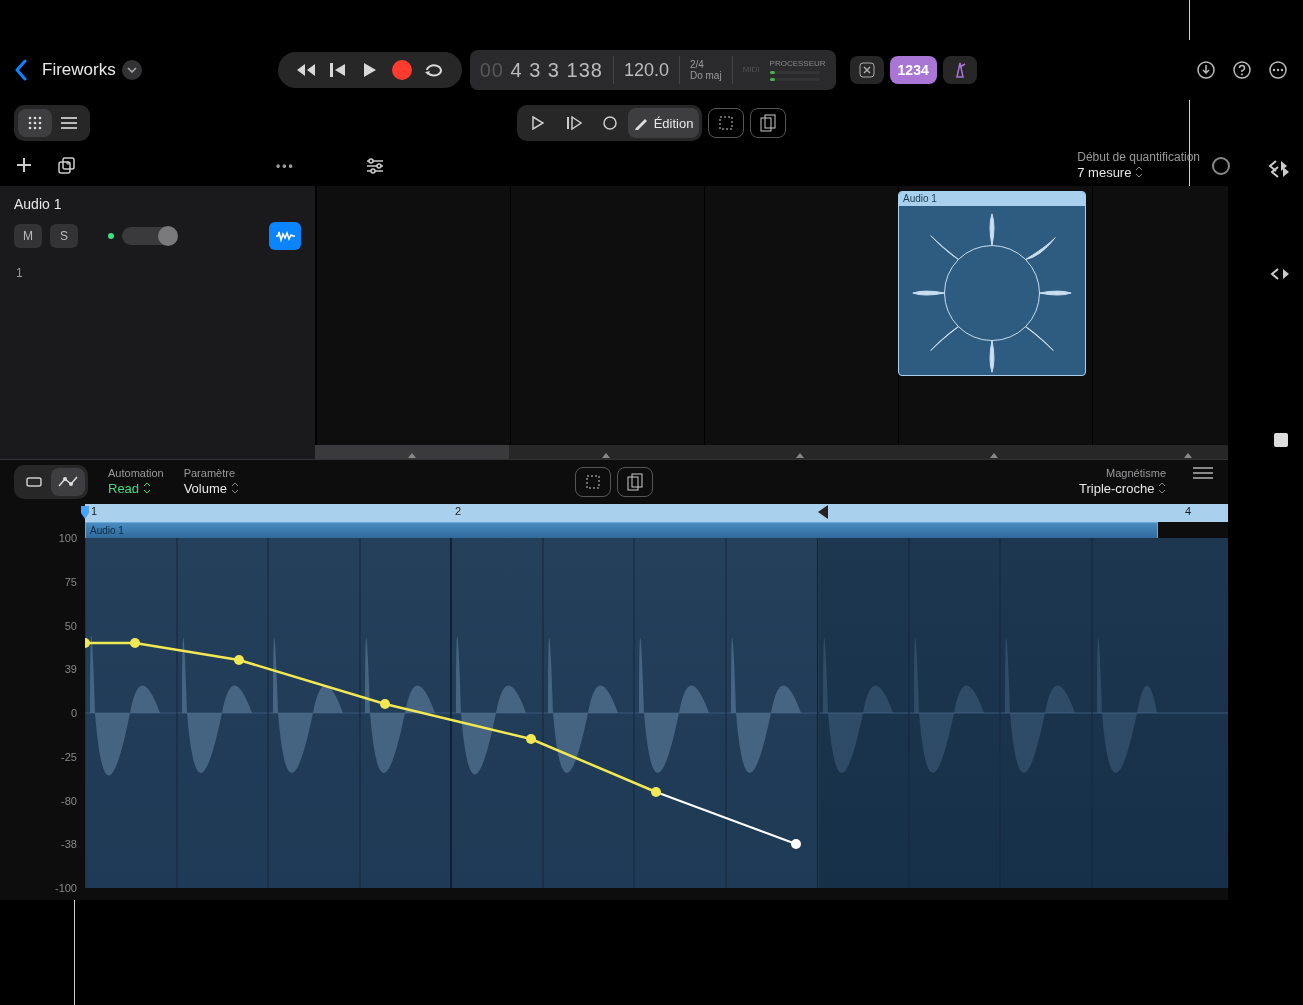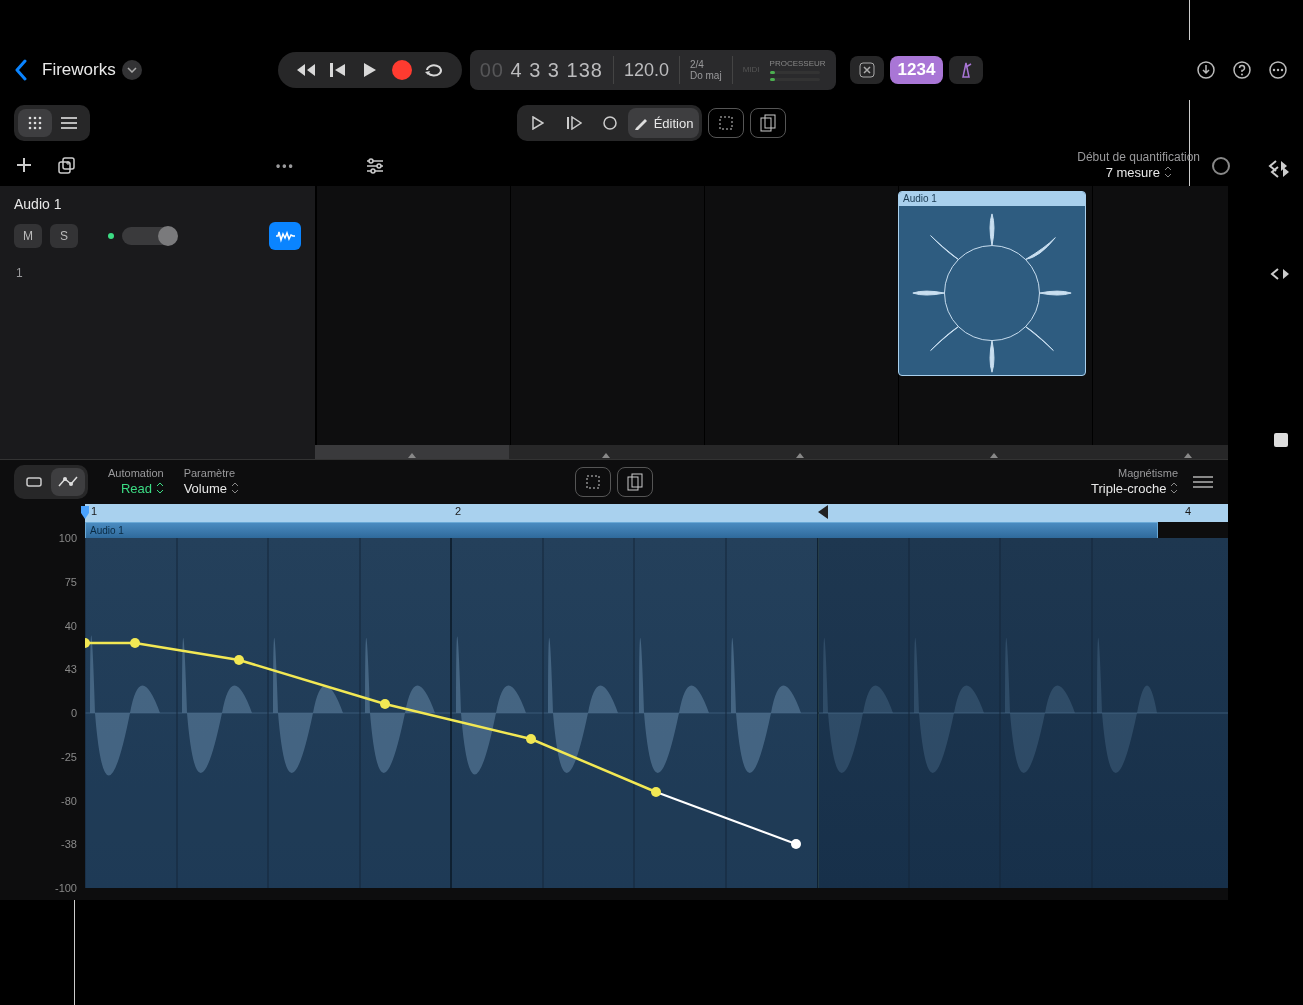--- a/index.html
+++ b/index.html
@@ -37,42 +37,42 @@
   .lcd .big{display:flex;align-items:center;font-size:20px;color:#bcbcbe;letter-spacing:1px;}
   .lcd .big .dim{color:#565658;}
   .lcd .col{display:flex;flex-direction:column;justify-content:center;font-size:10px;color:var(--text-dim);line-height:1.1;}
   .lcd .sep{width:1px;background:#444;margin:6px 0;}
   .lcd .tempo{display:flex;align-items:center;font-size:18px;color:#bcbcbe;}
   .lcd .meterbox{padding-top:3px;}
   .lcd .meterbox .mline{height:3px;width:50px;background:#333;margin:2px 0;border-radius:2px;position:relative;}
   .lcd .meterbox .mline::before{content:'';position:absolute;left:0;top:0;bottom:0;width:10%;background:#4caf50;border-radius:2px;}
   .pill{height:28px;border-radius:8px;padding:0 8px;display:flex;align-items:center;justify-content:center;}
   .pill.dark{background:var(--bg2);}
-  .pill.purple{background:var(--purple);color:#fff;font-weight:600;font-size:17px;}
+  .pill.purple{background:var(--purple);color:#fff;font-weight:600;font-size:14px;}
   .topright{display:flex;align-items:center;gap:14px;margin-left:auto;}
   .icbtn{width:22px;height:22px;display:flex;align-items:center;justify-content:center;color:#c8c8c8;}
 
   
   .secondbar{position:absolute;left:0;right:0;top:100px;height:46px;display:flex;align-items:center;padding:0 14px;justify-content:center;}
   .secondbar .leftgrp{position:absolute;left:14px;display:flex;gap:0;background:var(--bg2);border-radius:10px;padding:4px;}
   .segbtn{width:34px;height:28px;display:flex;align-items:center;justify-content:center;border-radius:8px;}
   .segbtn.active{background:var(--bg4);}
   .centergrp{display:flex;gap:0;align-items:center;}
   .centergrp .grp{display:flex;background:var(--bg2);border-radius:10px;padding:3px;}
   .toolbtn{min-width:36px;height:30px;display:flex;align-items:center;justify-content:center;border-radius:8px;padding:0 6px;gap:6px;font-size:13px;}
   .toolbtn.active{background:var(--bg4);}
   .toolbtn.outlined{border:1px solid #555;}
 
   
   .thirdbar{position:absolute;left:0;right:0;top:146px;height:40px;display:flex;align-items:center;padding:0 14px;color:var(--text-dim);font-size:12px;}
   .thirdbar .leftgrp2{display:flex;gap:20px;align-items:center;}
   .plusbox{width:22px;height:22px;}
   .more{letter-spacing:2px;font-weight:700;}
   .thirdbar .rightgrp{margin-left:auto;display:flex;align-items:center;gap:12px;}
-  .quant{text-align:center;line-height:1.3;}
+  .quant{text-align:left;line-height:1.3;}
   .quant .val{color:var(--text);font-size:13px;}
   .ring{width:18px;height:18px;border-radius:9px;border:2px solid #888;}
   .arrows{display:flex;align-items:center;gap:1px;color:#c8c8c8;}
 
   
   .tracks{position:absolute;left:0;top:186px;width:315px;bottom:540px;background:var(--bg1);}
   .track{padding:10px 14px;display:flex;align-items:center;gap:10px;}
   .trackname{font-size:14px;}
   .trackctrls{display:flex;align-items:center;gap:8px;}
   .ms{width:28px;height:24px;border-radius:6px;background:var(--bg3);display:flex;align-items:center;justify-content:center;font-size:12px;color:#bbb;}
@@ -98,23 +98,23 @@
 
   
   .rightpanel{position:absolute;right:0;top:146px;width:45px;bottom:540px;display:flex;flex-direction:column;align-items:center;padding-top:20px;gap:90px;color:#c8c8c8;}
 
   
   .editor{position:absolute;left:0;right:75px;top:459px;bottom:105px;background:#0d0d0e;border-top:1px solid #333;}
   .editor-toolbar{height:44px;display:flex;align-items:center;padding:0 14px;gap:20px;position:relative;}
   .editor-toolbar .leftseg{display:flex;gap:0;background:var(--bg2);border-radius:10px;padding:3px;}
   .param{display:flex;flex-direction:column;font-size:11px;color:var(--text-dim);line-height:1.3;}
   .param .val{color:var(--text);font-size:13px;}
-  .param .val.green{color:var(--green);text-align:right;}
+  .param .val.green{color:var(--green);}
   .editor-toolbar .centerseg{position:absolute;left:50%;transform:translateX(-50%);display:flex;gap:6px;}
-  .editor-toolbar .rightseg{margin-left:auto;display:flex;align-items:center;gap:14px;}
+  .editor-toolbar .rightseg{margin-left:auto;display:flex;align-items:flex-start;gap:26px;}
   .hamb{color:#888;}
 
   
   .ed-ruler{position:relative;height:18px;background:var(--ruler);display:flex;margin-left:85px;}
   .ed-ruler .num{position:absolute;top:1px;font-size:11px;color:#1a1a1a;}
   .ed-ruler .playhead-marker{position:absolute;left:733px;top:1px;color:#222;}
 
   
   .ed-regionhdr{position:relative;height:16px;margin-left:85px;}
   .ed-regionhdr .reg{position:absolute;height:16px;background:linear-gradient(#4a8bc0,#2f6a9c);color:#0a2a42;font-size:10px;padding:0 4px;line-height:16px;border:1px solid #6aa9d6;border-bottom:none;}
@@ -537,22 +537,22 @@
 
   <div class="ed-regionhdr">
     <div class="reg" style="left:0;width:1073px;">
       <span>Audio 1</span>
     </div>
   </div>
 
   <div class="ed-scale" style="top:78px;height:350px;">
     <div class="lbl" style="top:0%">100</div>
     <div class="lbl" style="top:12.5%">75</div>
-    <div class="lbl" style="top:25%">40</div>
-    <div class="lbl" style="top:37.5%">43</div>
+    <div class="lbl" style="top:25%">50</div>
+    <div class="lbl" style="top:37.5%">39</div>
     <div class="lbl" style="top:50%">0</div>
     <div class="lbl" style="top:62.5%">-25</div>
     <div class="lbl" style="top:75%">-80</div>
     <div class="lbl" style="top:87.5%">-38</div>
     <div class="lbl" style="top:100%">-100</div>
   </div>
 
   <div class="ed-main">
 
     <div style="position:absolute;left:0;top:0;width:733px;height:100%;background:rgba(80,130,170,0.12);"></div>

